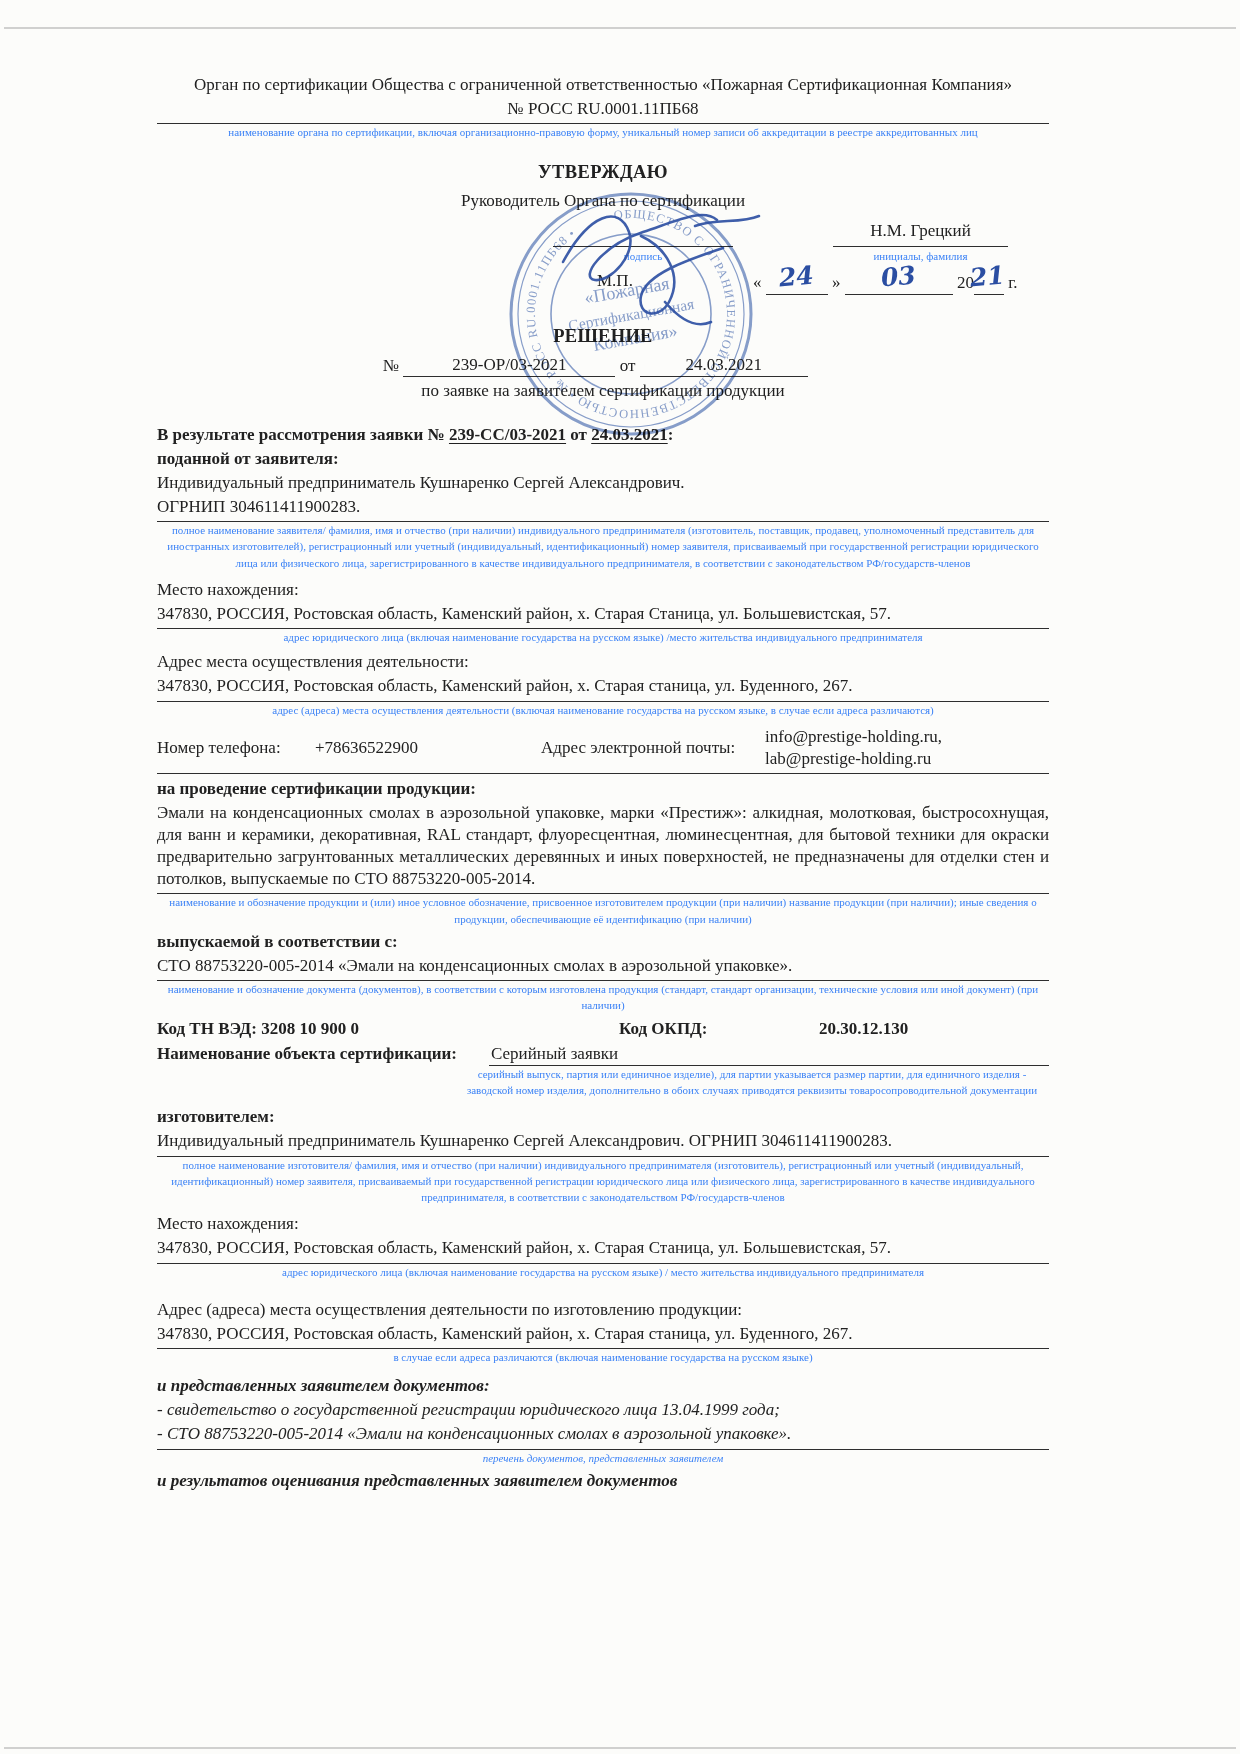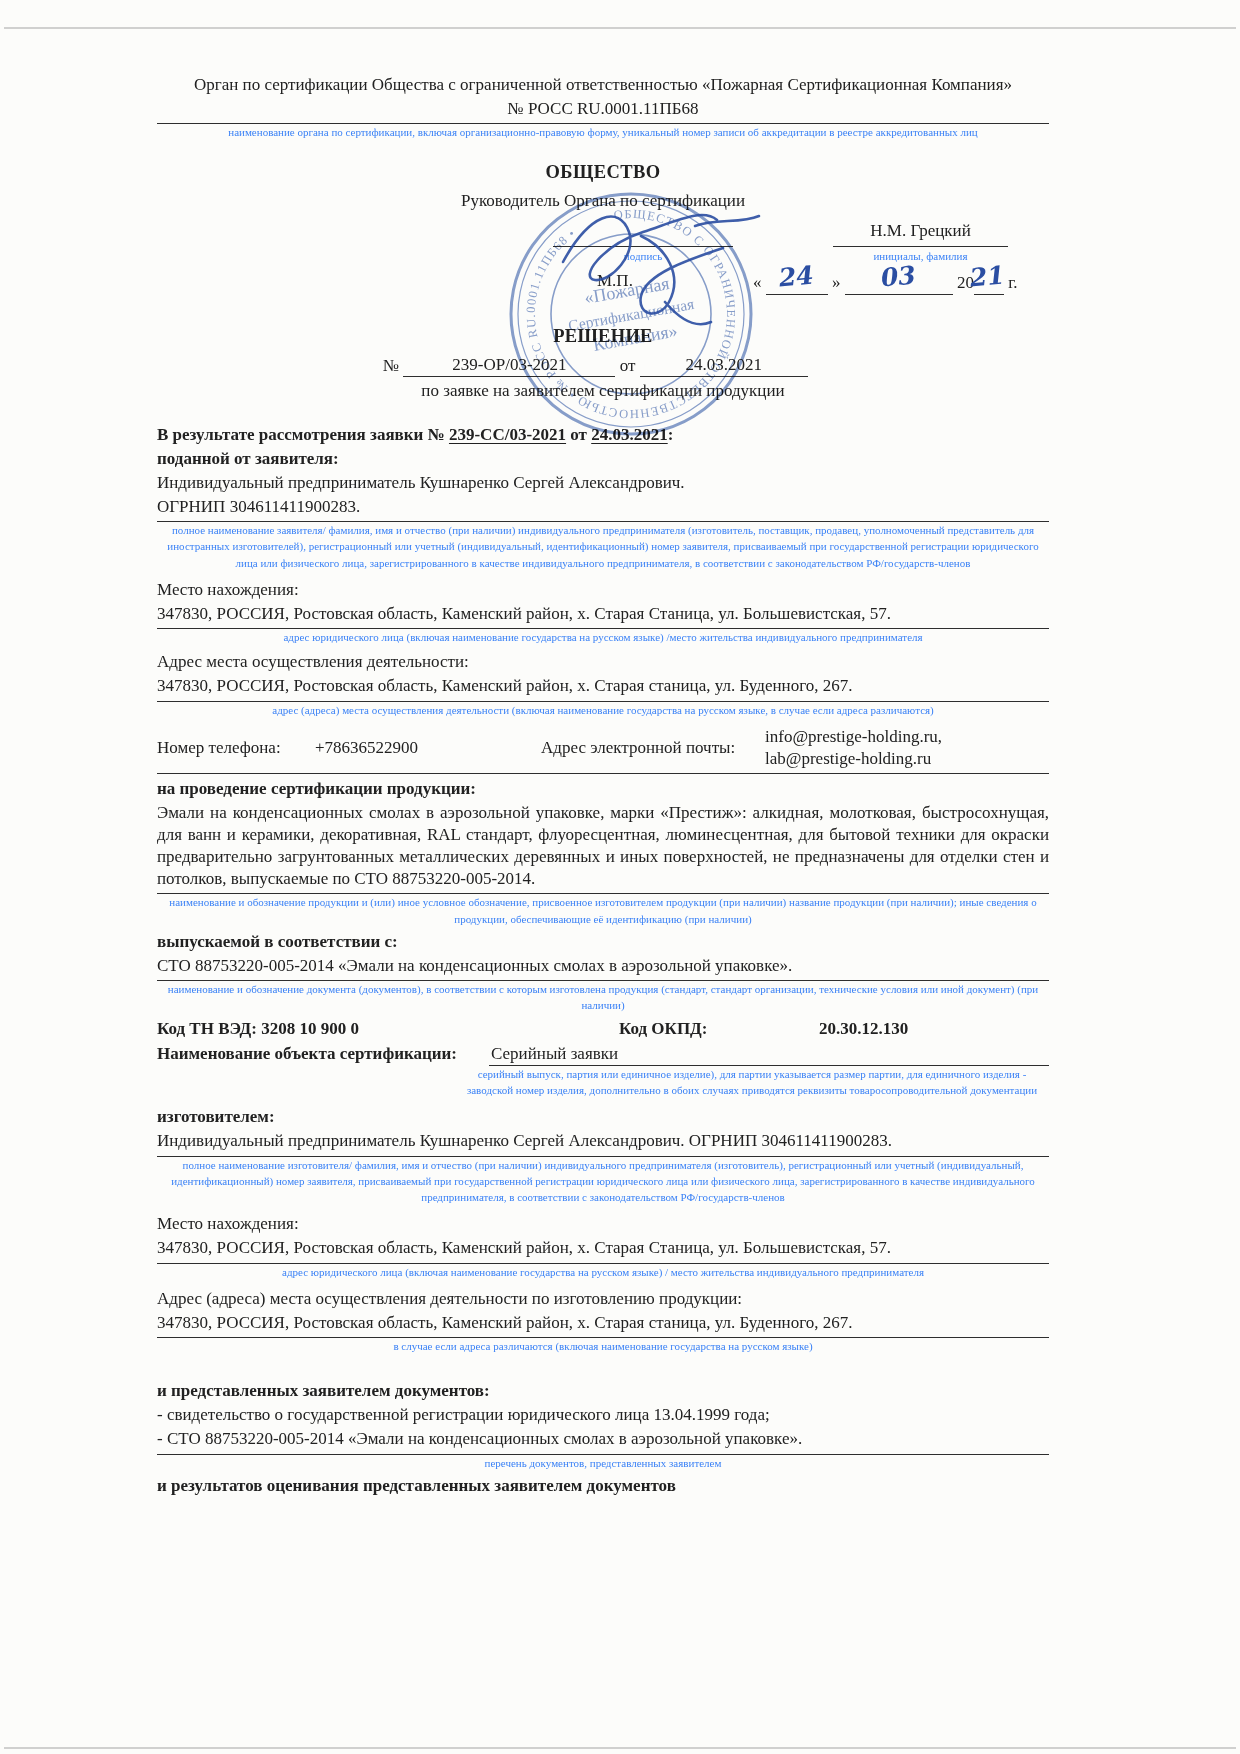--- a/index.html
+++ b/index.html
@@ -108,21 +108,21 @@
   </svg>
 
   <div class="content">
 
     <div class="center">Орган по сертификации Общества с ограниченной ответственностью «Пожарная Сертификационная Компания»</div>
     <div class="center tight">№ РОСС RU.0001.11ПБ68</div>
     <div class="rule"></div>
     <div class="caption cap-wrap">наименование органа по сертификации, включая организационно-правовую форму, уникальный номер записи об аккредитации в реестре аккредитованных лиц</div>
 
     <div class="approve">
-      <div class="approve-title bold">ОБЩЕСТВО</div>
+      <div class="approve-title bold">УТВЕРЖДАЮ</div>
       <div class="approve-role">Руководитель Органа по сертификации</div>
 
       <div class="sig-col left">
         <div class="above"></div>
         <div class="sig-line"></div>
         <div class="caption">подпись</div>
       </div>
 
       <div class="sig-col right">
         <div class="above">Н.М. Грецкий</div>
@@ -226,28 +226,28 @@
       <div class="caption">полное наименование изготовителя/ фамилия, имя и отчество (при наличии) индивидуального предпринимателя (изготовитель), регистрационный или учетный (индивидуальный, идентификационный) номер заявителя, присваиваемый при государственной регистрации юридического лица или физического лица, зарегистрированного в качестве индивидуального предпринимателя, в соответствии с законодательством РФ/государств-членов</div>
     </div>
 
     <div class="sec" style="margin-top:8px;">
       <div>Место нахождения:</div>
       <div class="tight">347830, РОССИЯ, Ростовская область, Каменский район, х. Старая Станица, ул. Большевистская, 57.</div>
       <div class="rule"></div>
       <div class="caption">адрес юридического лица (включая наименование государства на русском языке) / место жительства индивидуального предпринимателя</div>
     </div>
 
-    <div class="sec" style="margin-top:8px;">
+    <div class="sec" style="margin-top:19px;">
       <div>Адрес (адреса) места осуществления деятельности по изготовлению продукции:</div>
       <div class="tight">347830, РОССИЯ, Ростовская область, Каменский район, х. Старая станица, ул. Буденного, 267.</div>
       <div class="rule"></div>
       <div class="caption">в случае если адреса различаются (включая наименование государства на русском языке)</div>
     </div>
 
-    <div class="sec" style="margin-top:26px;">
+    <div class="sec" style="margin-top:10px;font-style:italic;">
       <div class="bold">и представленных заявителем документов:</div>
       <div class="doc-item">- свидетельство о государственной регистрации юридического лица 13.04.1999 года;</div>
       <div class="doc-item">- СТО 88753220-005-2014 «Эмали на конденсационных смолах в аэрозольной упаковке».</div>
       <div class="rule"></div>
       <div class="caption">перечень документов, представленных заявителем</div>
       <div class="bold" style="margin-top:4px;">и результатов оценивания представленных заявителем документов</div>
     </div>
 
   </div>
 </div>

